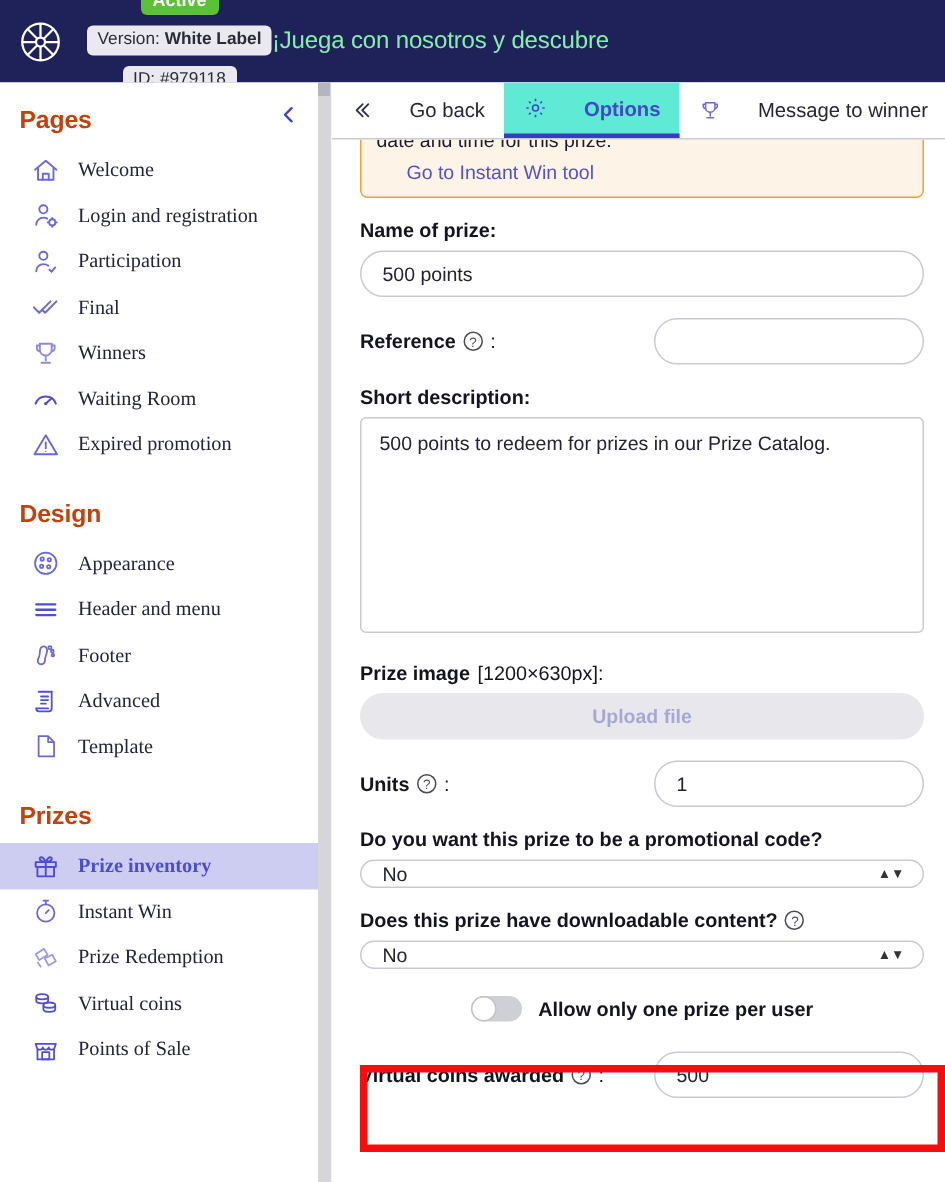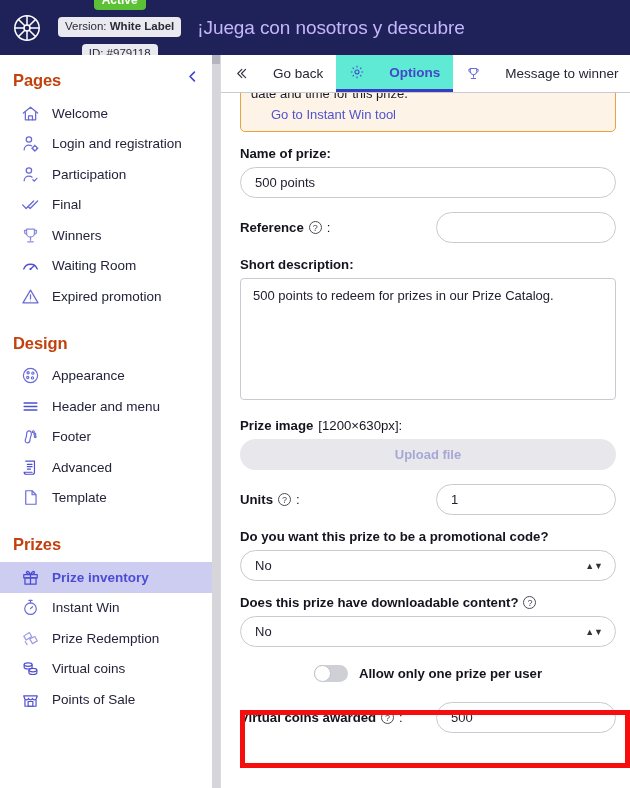--- a/index.html
+++ b/index.html
@@ -44,23 +44,22 @@
     background: #e9e9ef;
     color: #2b2b38;
     font-size: 11.5px;
     border-radius: 4px;
     padding: 4px 7px 5px 7px;
     line-height: 1;
     white-space: nowrap;
   }
   .badge-grey b { font-weight: bold; }
   .promo-title {
-    color: #c4b5fd;
-    font-size: 19px;
-    margin-left: 16px;
+    color: #86efac;
+    font-size: 16px;
     white-space: nowrap;
     letter-spacing: -0.1px;
   }
 
   
   .body-area {
     position: absolute;
     left: 0; top: 55px;
     width: 630px; height: 733px;
     display: flex;
@@ -101,20 +100,21 @@
   }
   .sb-item {
     display: flex;
     align-items: center;
     height: 30.5px;
     padding-left: 19px;
     color: #23233a;
     font-size: 13.5px;
     cursor: pointer;
     white-space: nowrap;
+    font-family: Liberation Serif, serif;
   }
   .sb-item .ic {
     width: 22px; height: 22px;
     flex: 0 0 22px;
     margin-right: 11px;
     display: flex; align-items: center; justify-content: center;
   }
   .sb-item.active {
     background: #cdcdf1;
     color: #4b4bd6;
@@ -225,21 +225,21 @@
     border-radius: 16px;
     padding: 0 14px;
     font-size: 13px;
     color: #222230;
     background: #ffffff;
     font-family: "Liberation Sans", sans-serif;
     outline: none;
   }
   .ta {
     width: 100%;
-    height: 122px;
+    height: 144px;
     border: 1px solid #c9c9d2;
     border-radius: 4px;
     padding: 9px 12px;
     font-size: 13px;
     color: #222230;
     resize: none;
     font-family: "Liberation Sans", sans-serif;
     outline: none;
   }
   .upload {
@@ -251,21 +251,21 @@
     font-size: 13px;
     font-weight: bold;
     display: flex;
     align-items: center;
     justify-content: center;
     cursor: pointer;
   }
   .sel-wrap { position: relative; width: 100%; }
   .sel {
     width: 100%;
-    height: 31px;
+    height: 19px;
     border: 1px solid #c9c9d2;
     border-radius: 16px;
     padding: 0 30px 0 14px;
     font-size: 13px;
     color: #222230;
     background: #ffffff;
     appearance: none;
     -webkit-appearance: none;
     font-family: "Liberation Sans", sans-serif;
     outline: none;

